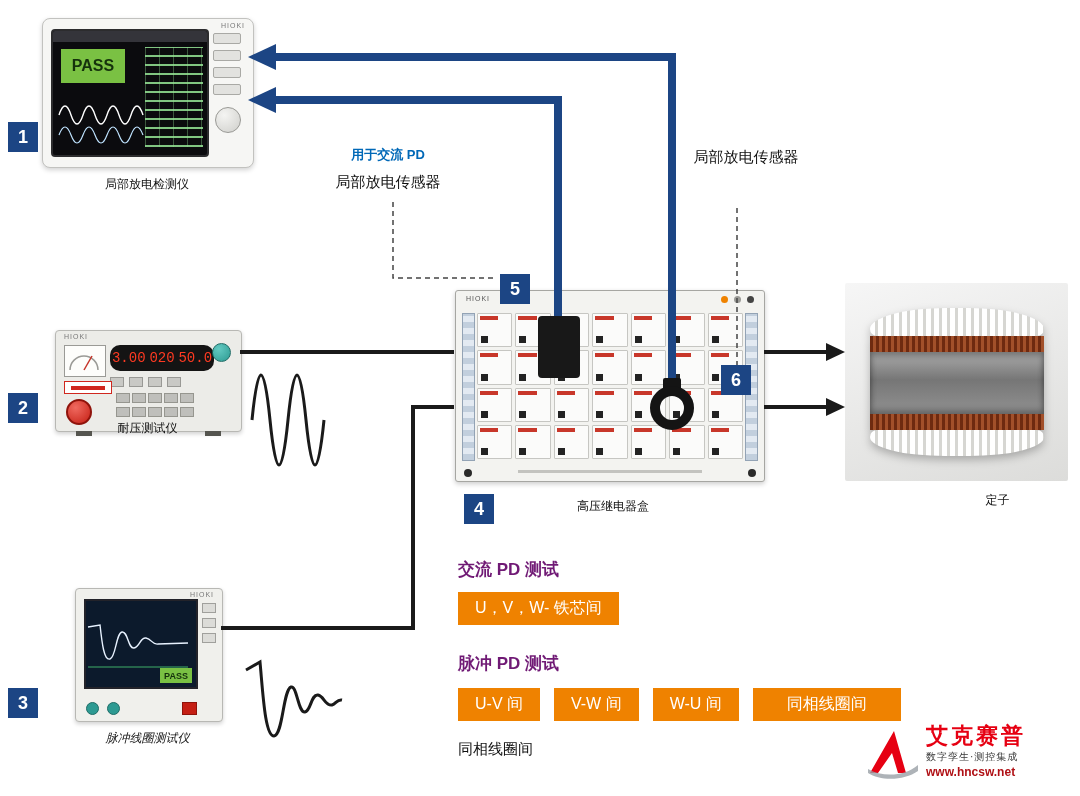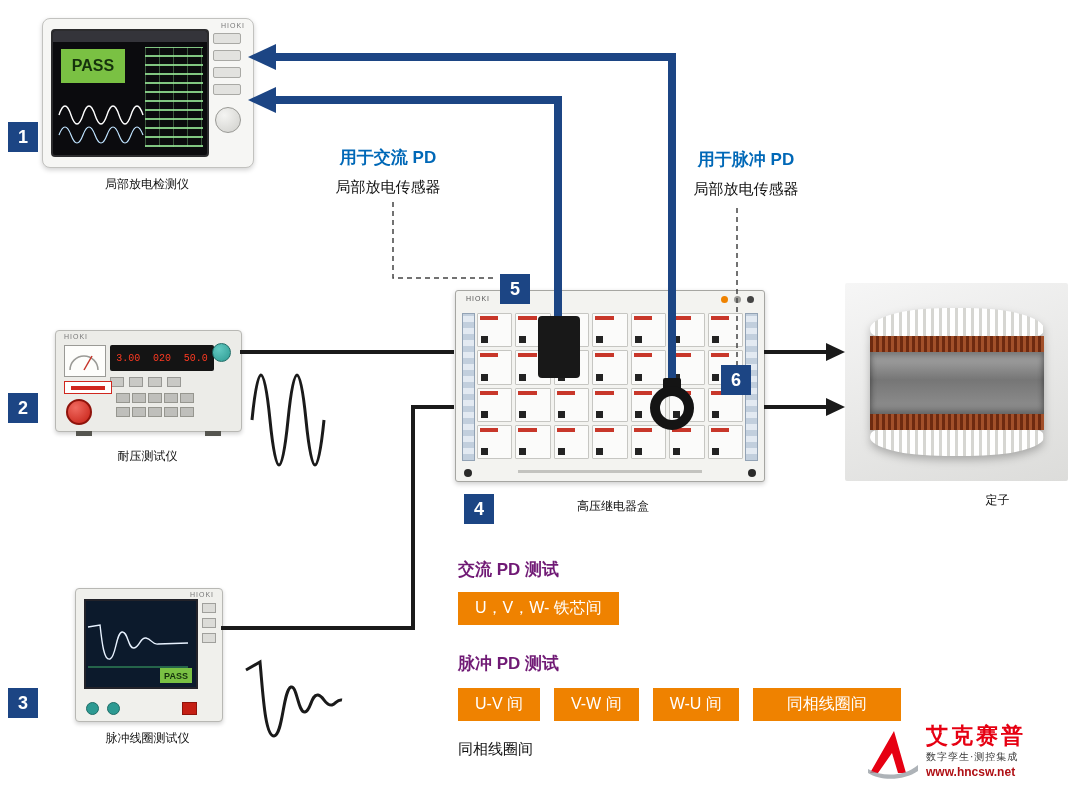--- a/index.html
+++ b/index.html
@@ -7,21 +7,21 @@
          font-family:"Liberation Sans","DejaVu Sans",sans-serif;color:#1a1a1a;}
 
   
   .badge{position:absolute;width:30px;height:30px;background:#1c4584;color:#fff;
          display:flex;align-items:center;justify-content:center;
          font-size:18px;font-weight:bold;z-index:50;}
 
   
   .dev-label{position:absolute;text-align:center;font-size:12px;color:#111;z-index:20;}
   .sensor-label{position:absolute;width:150px;text-align:center;z-index:20;}
-  .sensor-label .l1{color:#0068b7;font-size:17px;font-weight:bold;margin-bottom:9px;}
+  .sensor-label .l1{color:#0068b7;font-size:13px;font-weight:bold;margin-bottom:9px;}
   .sensor-label .l2{color:#111;font-size:15px;}
 
   
   .dev1{position:absolute;left:42px;top:18px;width:210px;height:148px;background:#f6f6f4;
         border:1px solid #c2c2bf;border-radius:8px;box-shadow:0 2px 5px rgba(0,0,0,.18);z-index:10;}
   .dev1 .brand{position:absolute;right:8px;top:3px;font-size:7px;color:#777;letter-spacing:1px;}
   .dev1 .screen{position:absolute;left:8px;top:10px;width:154px;height:124px;background:#0b0b0e;
         border-radius:4px;border:2px solid #2c2c2e;overflow:hidden;}
   .dev1 .topbar{position:absolute;left:0;top:0;right:0;height:11px;background:#34343a;}
   .dev1 .pass{position:absolute;left:8px;top:18px;width:64px;height:34px;background:#7ac143;
@@ -33,23 +33,23 @@
   .dev1 .keys{position:absolute;left:170px;top:14px;width:30px;}
   .dev1 .keys .k{width:26px;height:9px;background:#e2e2df;border:1px solid #a9a9a5;border-radius:2px;margin-bottom:6px;}
   .dev1 .knob{position:absolute;left:172px;top:88px;width:24px;height:24px;border-radius:50%;
         background:radial-gradient(circle at 35% 30%,#f4f4f2,#cfcfcb);border:1px solid #999995;}
 
   
   .dev2{position:absolute;left:55px;top:330px;width:185px;height:100px;background:#ecece8;
         border:1px solid #b8b8b4;border-radius:4px;box-shadow:0 2px 4px rgba(0,0,0,.18);z-index:10;}
   .dev2 .brand{position:absolute;left:8px;top:2px;font-size:7px;color:#777;letter-spacing:1px;}
   .dev2 .meter{position:absolute;left:8px;top:14px;width:40px;height:30px;background:#fdfdfb;border:1px solid #9a9a96;}
-  .dev2 .display{position:absolute;left:54px;top:14px;width:104px;height:26px;background:#141414;border-radius:2px;
+  .dev2 .display{position:absolute;left:54px;top:14px;width:104px;height:26px;background:#141414;border-radius:10px;
         display:flex;align-items:center;justify-content:space-around;
-        font-family:"Liberation Mono","DejaVu Sans Mono",monospace;font-size:10px;color:#ff3a22;}
+        font-family:"Liberation Mono","DejaVu Sans Mono",monospace;font-size:14px;color:#ff3a22;}
   .dev2 .btnrow{position:absolute;left:54px;top:46px;display:flex;gap:5px;}
   .dev2 .btnrow i{width:12px;height:8px;background:#c9c9c5;border:1px solid #999995;}
   .dev2 .danger{position:absolute;left:8px;top:50px;width:46px;height:11px;border:1px solid #d0271e;
         background:linear-gradient(#fff,#fff) padding-box;display:flex;align-items:center;justify-content:center;}
   .dev2 .danger i{width:34px;height:4px;background:#d0271e;}
   .dev2 .startbtn{position:absolute;left:10px;top:68px;width:22px;height:22px;border-radius:50%;
         background:radial-gradient(circle at 35% 30%,#f06a60,#c51f14);border:2px solid #8f130b;}
   .dev2 .keypad{position:absolute;left:60px;top:62px;display:grid;grid-template-columns:repeat(5,12px);gap:4px;}
   .dev2 .keypad i{width:12px;height:8px;background:#bfbfbb;border:1px solid #96968f;}
   .dev2 .teal{position:absolute;right:10px;top:12px;width:17px;height:17px;border-radius:50%;
@@ -181,21 +181,21 @@
         <i></i>
         <i></i>
         <i></i>
         <i></i>
       </div>
     <div class="teal"></div>
     <div class="foot l"></div>
     <div class="foot r"></div>
   </div>
   <div class="badge" style="left:8px;top:393px;">2</div>
-  <div class="dev-label" style="left:55px;top:448px;width:185px;">耐压测试仪</div>
+  <div class="dev-label" style="left:55px;top:420px;width:185px;">耐压测试仪</div>
 
   <div class="dev3">
     <span class="brand">HIOKI</span>
     <div class="screen">
       <svg width="106" height="80" viewBox="0 0 106 80">
         <path d="M2 26 L14 24 C16 42 18 60 24 58 C30 56 30 32 36 31 C42 30 42 48 48 47 C54 46 54 36 60 37 C66 38 66 44 72 43 L102 42" stroke="#e8f2ff" stroke-width="1.4" fill="none"></path>
         <path d="M2 66 L102 66" stroke="#3fae68" stroke-width="1" fill="none"></path>
       </svg>
       <div class="pass">PASS</div>
     </div>
@@ -204,21 +204,21 @@
         <i></i>
         <i></i>
       </div>
     <div class="bottomrow">
       <span class="t"></span>
         <span class="t"></span>
         <span class="r"></span>
     </div>
   </div>
   <div class="badge" style="left:8px;top:688px;">3</div>
-  <div class="dev-label" style="left:55px;top:730px;width:185px;">脉冲线圈测试仪</div>
+  <div class="dev-label" style="left:55px;top:730px;width:185px;font-style:italic;">脉冲线圈测试仪</div>
 
   <div class="relay">
     <span class="brand">HIOKI</span>
     <div class="topdots">
         <i class="o"></i>
         <i class="g"></i>
         <i class="d"></i>
       </div>
     <div class="rail l"></div>
     <div class="rail r"></div>
@@ -268,21 +268,20 @@
       <div class="st-crown bot"></div>
     </div>
   </div>
   <div class="dev-label" style="left:886px;top:492px;width:223px;">定子</div>
 
   <div class="sensor-label" style="left:313px;top:146px;">
     <div class="l1">用于交流 PD</div>
     <div class="l2">局部放电传感器</div>
   </div>
   <div class="sensor-label" style="left:671px;top:148px;">
-    <div class="l1">用于脉冲 PD</div>
     <div class="l2">局部放电传感器</div>
   </div>
 
   <svg class="wires" width="1080" height="796" viewBox="0 0 1080 796">
 
     <g stroke="#444" stroke-width="1.5" stroke-dasharray="5 4" fill="none">
       <path d="M393 202 V278 H497"></path>
     </g>
     <g stroke="#444" stroke-width="1.5" stroke-dasharray="5 4" fill="none">
       <path d="M737 208 V372"></path>

